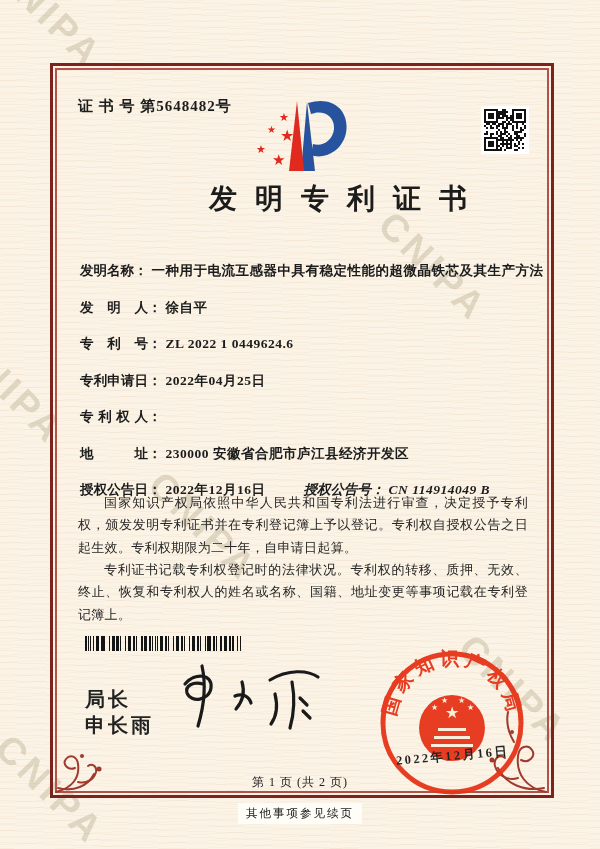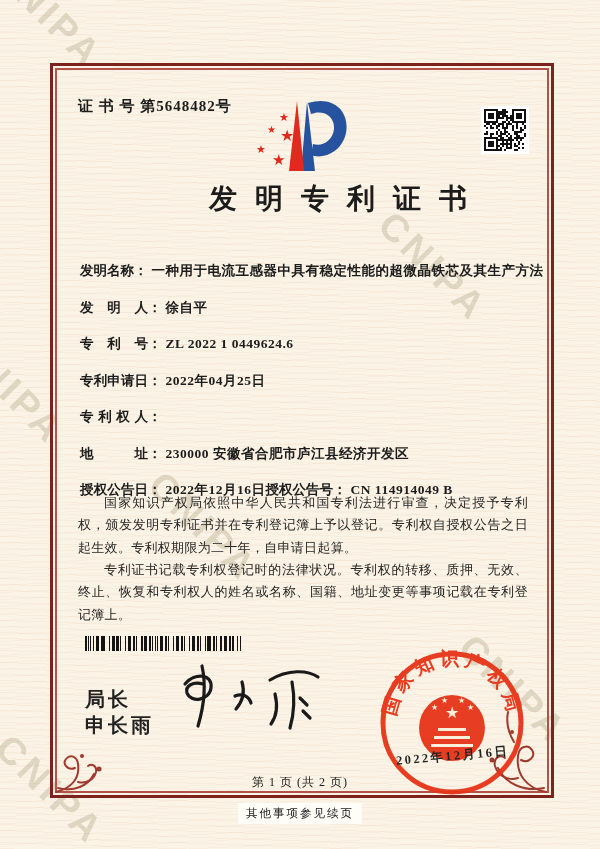--- a/index.html
+++ b/index.html
@@ -33,21 +33,21 @@
   .qr-grid .on { background:#111; }
   .title {
     position:absolute; left:0; top:180px; width:100%; text-align:center;
     font-size:28px; font-weight:bold; letter-spacing:18px; padding-left:18px; z-index:3;margin-left:38px;
   }
   .fields { position:absolute; left:80px; top:260px; width:450px; display:flex; flex-direction:column; gap:15.5px; z-index:3; font-size:13.5px; font-weight:bold; }
   .frow { display:flex; align-items:baseline; line-height:21px; white-space:nowrap; }
   .flabel { display:inline-block; width:68px; text-align:justify; text-align-last:justify; }
   .fcolon { display:inline-block; margin-right:4px; }
   .fvalue { letter-spacing:0.5px; }
-  .fpair2 { display:flex; align-items:baseline; }
+  .fpair2 { margin-left:38px; display:flex; align-items:baseline;font-style:italic; }
   .paras { position:absolute; left:78px; top:492px; width:450px; font-size:13px; line-height:1.72; text-align:justify; color:#262626; z-index:3; }
   .paras p { text-indent:2em; letter-spacing:0.3px; }
   .barcode {
     position:absolute; left:85px; top:636px; width:156px; height:15px; z-index:3;
     background:
       repeating-linear-gradient(90deg,#141414 0 2px,transparent 2px 3px,#141414 3px 4px,transparent 4px 8px,#141414 8px 9px,transparent 9px 11px,#141414 11px 14px,transparent 14px 16px),
       repeating-linear-gradient(90deg,transparent 0 5px,#141414 5px 6px,transparent 6px 13px);
   }
   .signer { position:absolute; left:85px; top:686px; z-index:3; font-family:"Liberation Sans","DejaVu Sans",sans-serif; font-weight:bold; font-size:20px; letter-spacing:3px; line-height:26px; color:#222; }
   .signature { position:absolute; left:172px; top:656px; width:150px; height:82px; z-index:4; }

